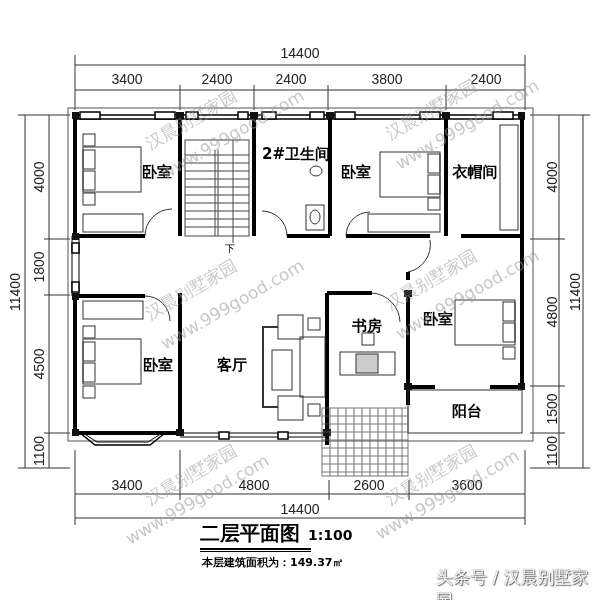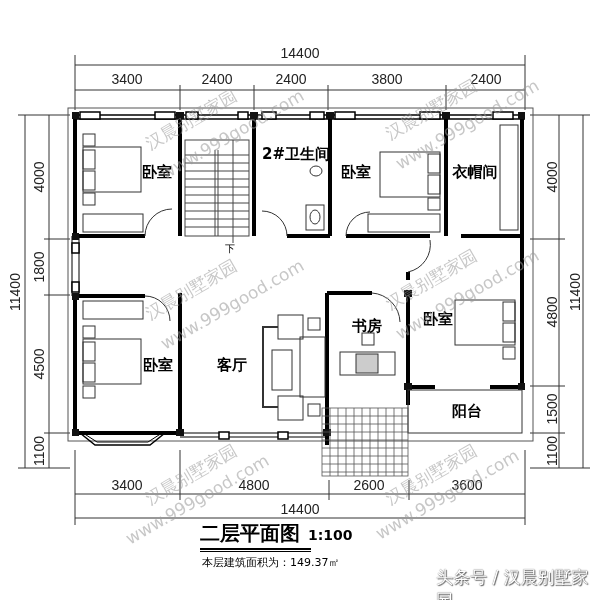--- a/index.html
+++ b/index.html
@@ -5,21 +5,21 @@
   html,body{margin:0;padding:0;background:#fff;}
   body{width:600px;height:600px;position:relative;overflow:hidden;font-family:"DejaVu Sans",sans-serif;}
   #plan{position:absolute;left:0;top:0;width:600px;height:600px;}
   .dim{font-family:"Liberation Sans",sans-serif;font-size:14px;fill:#222;}
   .room{font-family:"DejaVu Sans",sans-serif;font-size:15px;font-weight:bold;fill:#000;}
   .wm{font-family:"DejaVu Sans",sans-serif;font-size:17px;fill:#9a9a9a;opacity:0.55;}
   .title{position:absolute;left:200px;top:520px;font-family:"DejaVu Sans",sans-serif;font-weight:bold;font-size:20px;color:#000;}
   .scale{font-size:14px;margin-left:8px;}
   .underline1{position:absolute;left:200px;top:548px;width:111px;height:2px;background:#000;}
   .underline2{position:absolute;left:200px;top:551px;width:111px;height:1px;background:#000;}
-  .area{position:absolute;left:202px;top:555px;font-family:"DejaVu Sans",sans-serif;font-weight:normal;font-size:11px;color:#000;}
+  .area{position:absolute;left:202px;top:555px;font-family:"DejaVu Sans",sans-serif;font-weight:bold;font-size:11px;color:#000;}
   .credit{position:absolute;left:436px;top:566px;font-family:"DejaVu Sans",sans-serif;font-size:17px;color:#fff;text-shadow:0 0 1px #444,1px 1px 1px #666;}
 </style>
 </head>
 <body>
 
 <svg id="plan" viewBox="0 0 600 600" xmlns="http://www.w3.org/2000/svg">
 
   <g stroke="#333" stroke-width="1" fill="none">
     <line x1="75" y1="65" x2="525" y2="65"></line>
     <line x1="75" y1="90" x2="525" y2="90"></line>

